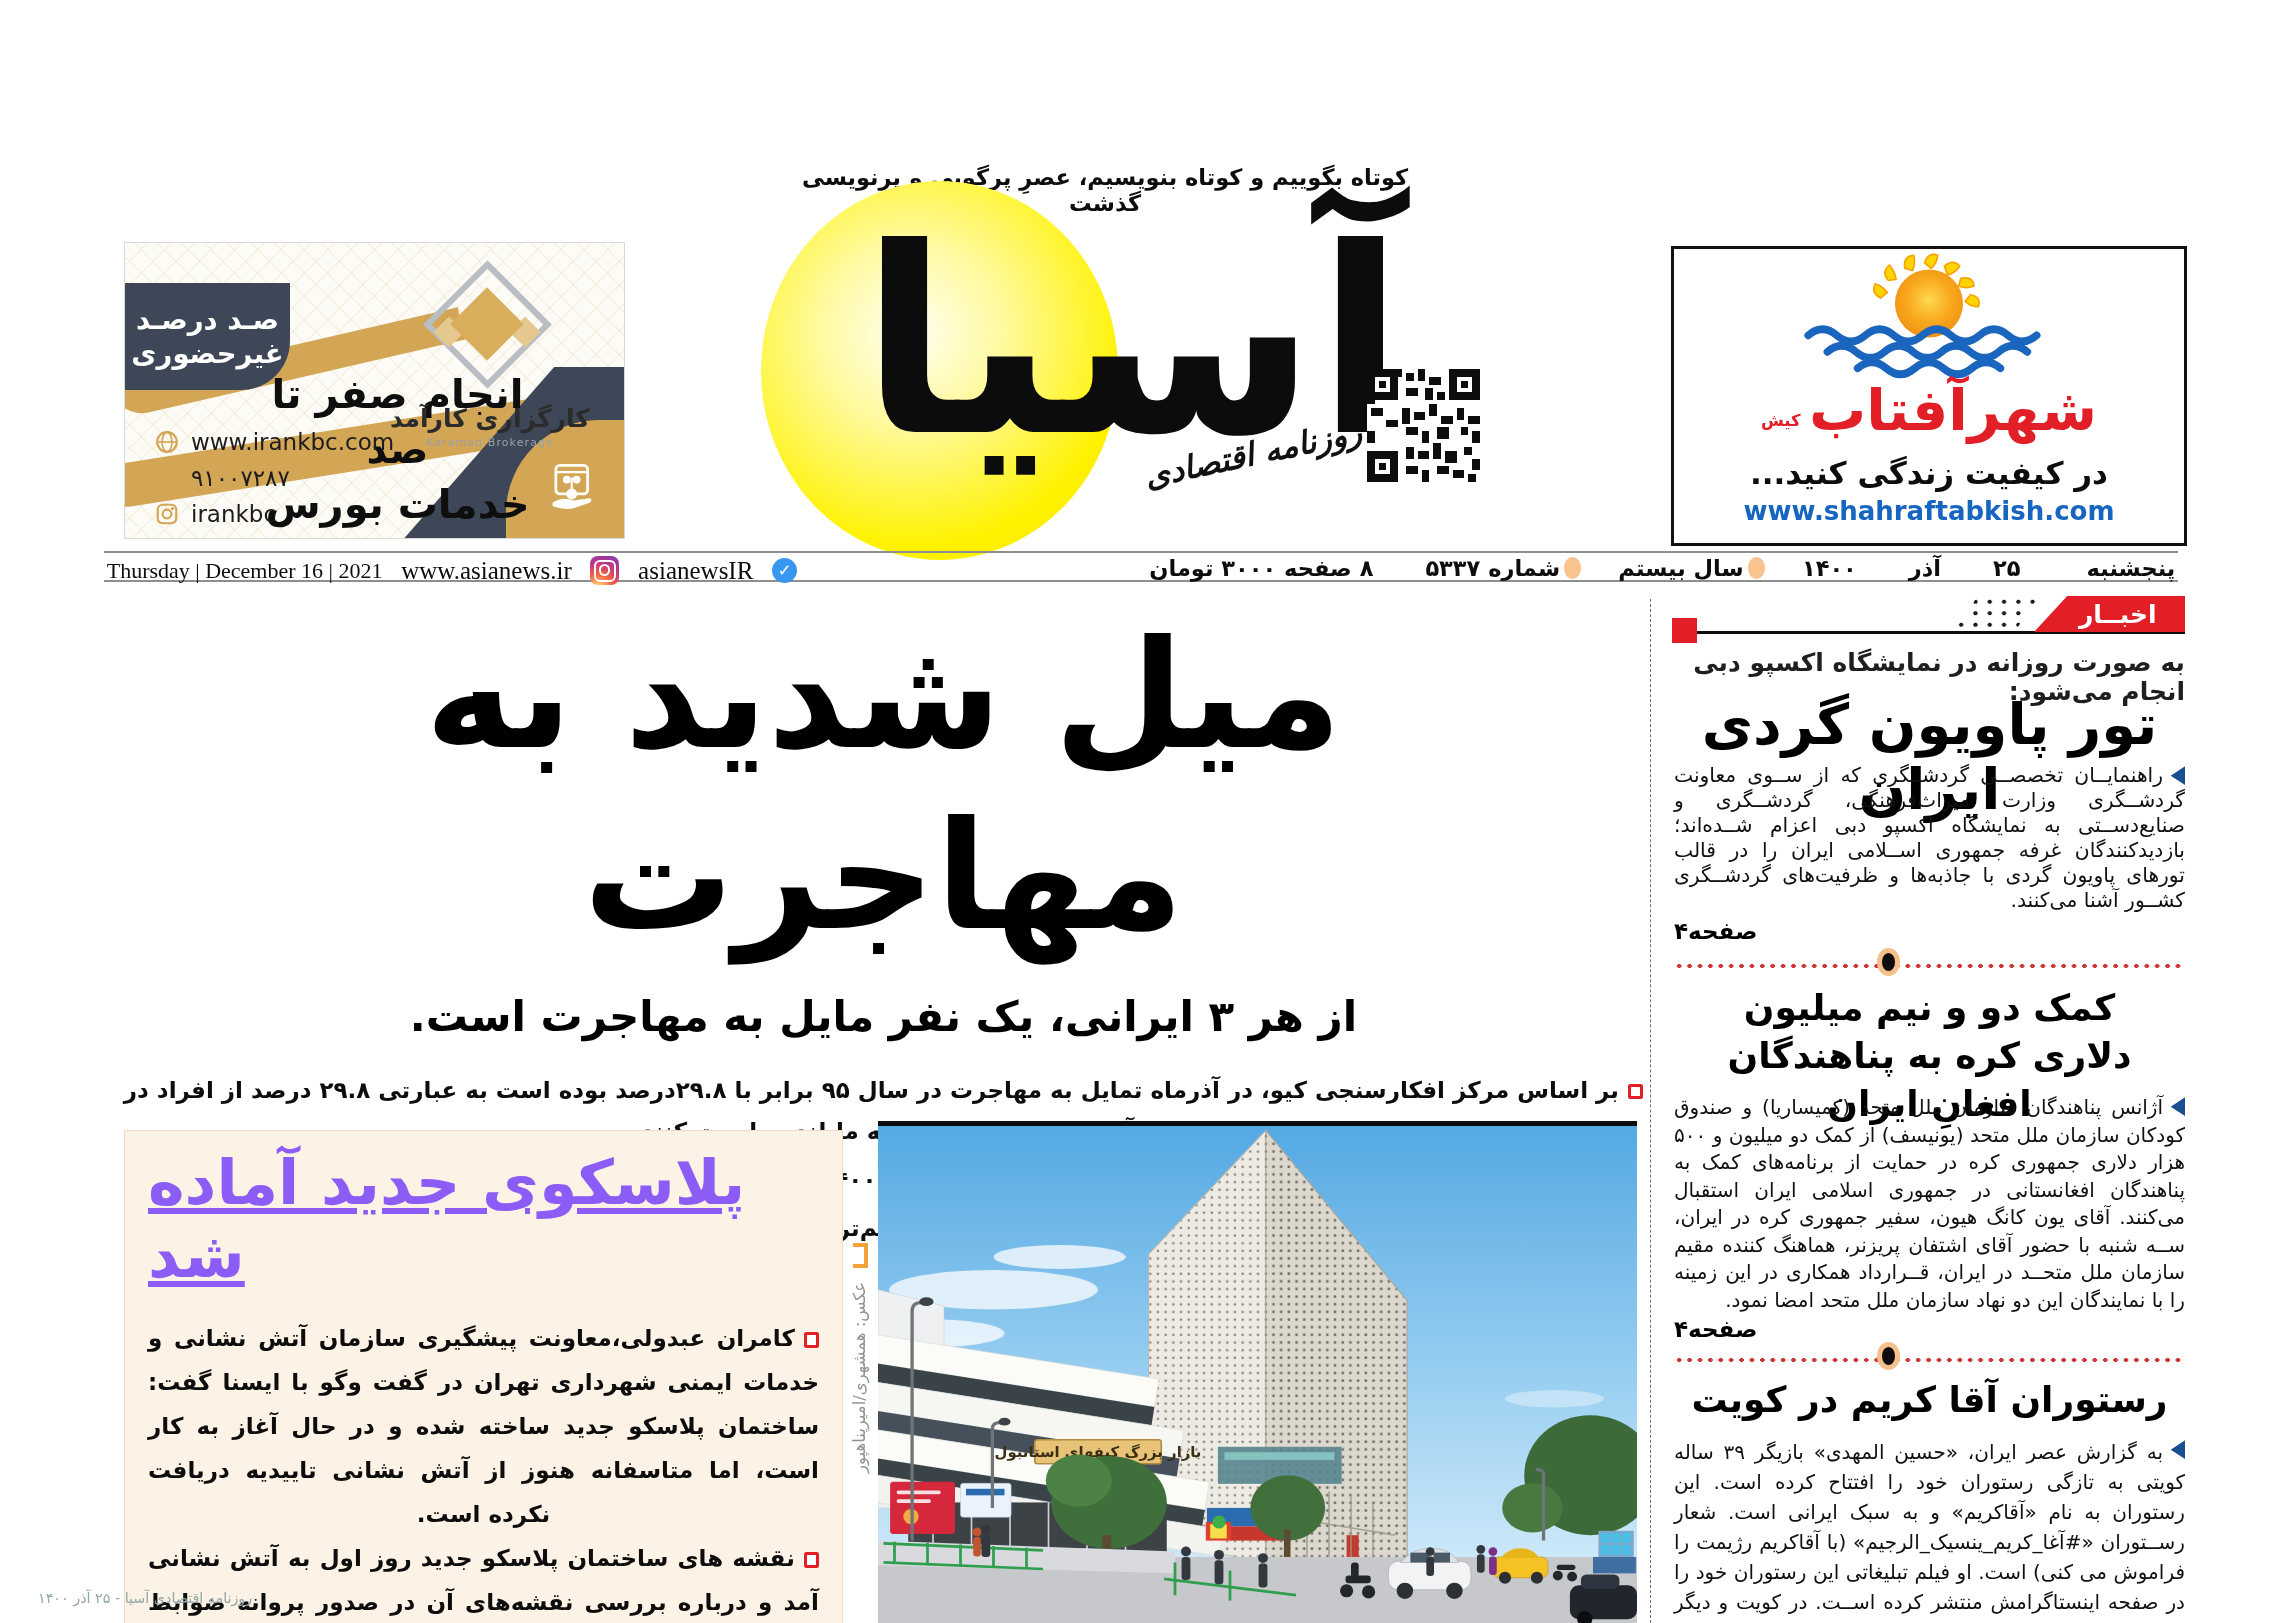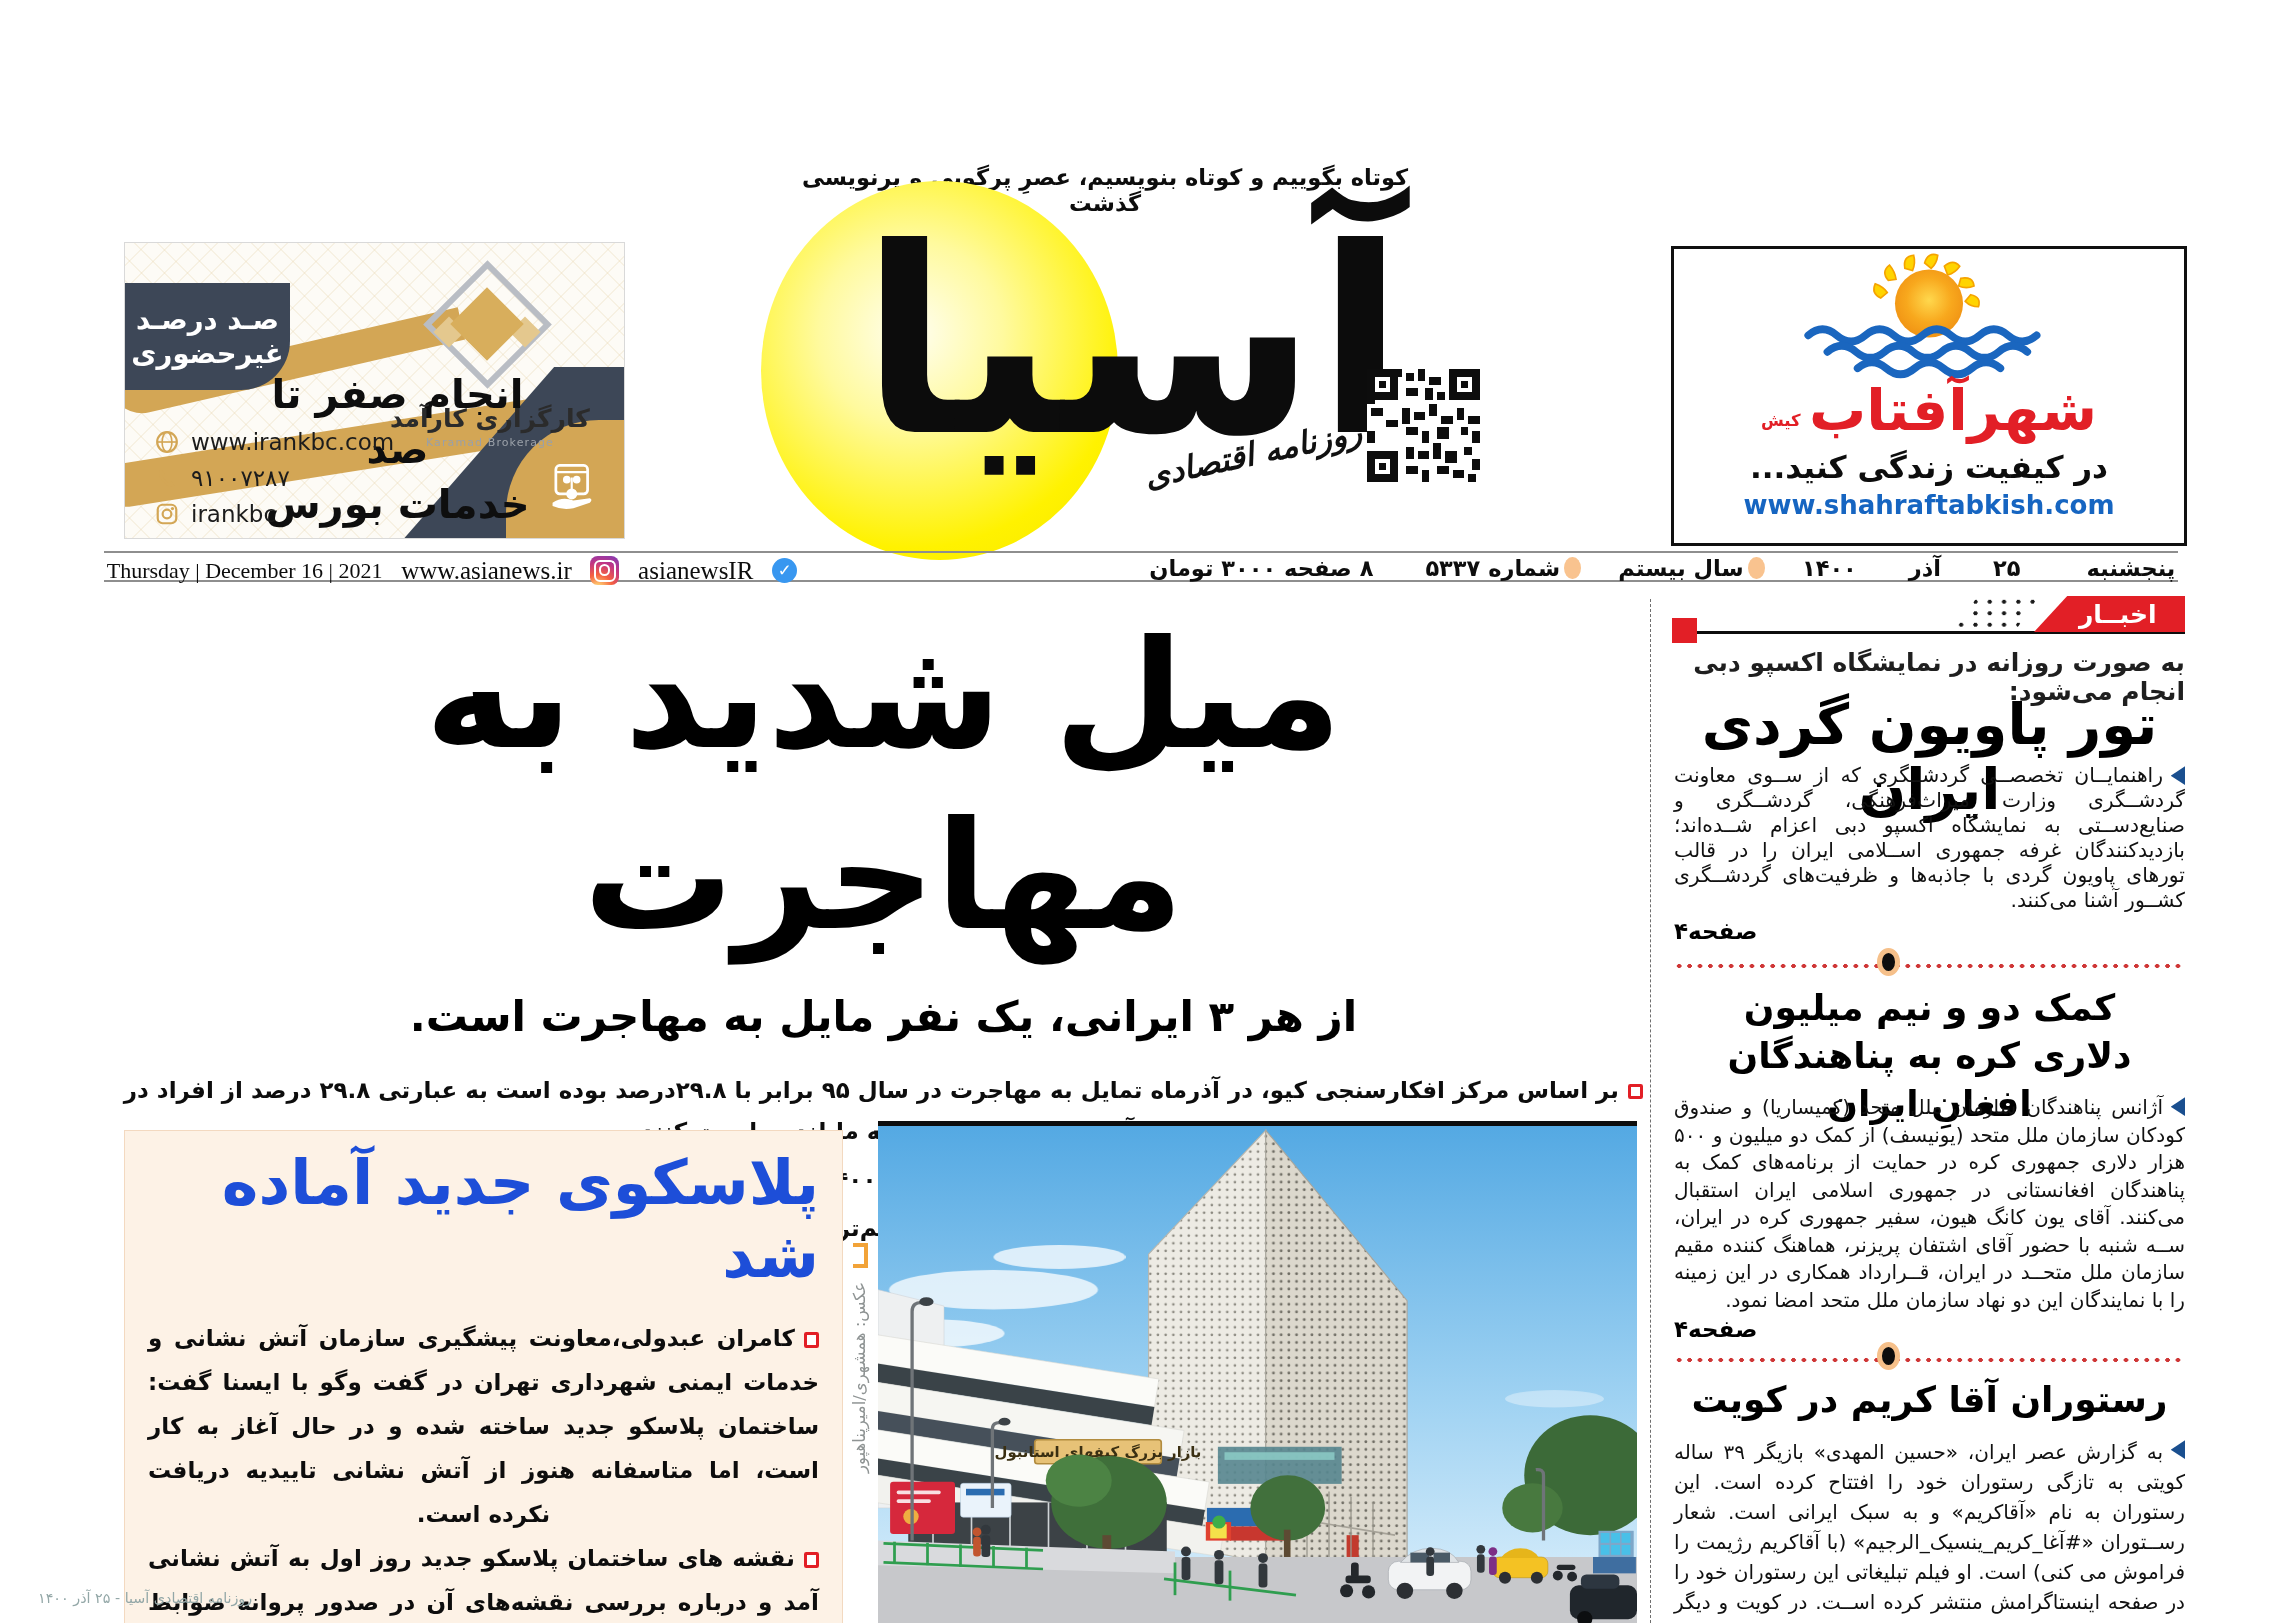--- a/index.html
+++ b/index.html
@@ -54,21 +54,21 @@
     transform:rotate(-12deg); font-style:italic; font-weight:bold; font-size:32px; color:#111; }
   .qr { position:absolute; left:1367px; top:369px; width:113px; height:113px; }
 
   
   .sun-ad { position:absolute; left:1671px; top:246px; width:516px; height:300px; background:#fff;
     border:3.8px solid #101010; text-align:center; overflow:hidden; }
   .sun-ad svg.logo { width:308px; height:129px; margin-top:4.4px; }
   .sun-brand { direction:rtl; margin-top:-7.7px; }
   .sun-brand .big { font-weight:bold; font-size:57px; color:#e21f26; letter-spacing:-1.1px; }
   .sun-brand .small { font-weight:bold; font-size:16.5px; color:#e21f26; vertical-align:super; margin-right:5.5px; }
-  .sun-tagline { direction:rtl; font-weight:bold; font-size:31px; color:#0d0d0d; margin-top:6px; }
+  .sun-tagline { direction:rtl; font-weight:bold; font-size:31px; color:#0d0d0d; margin-top:12px; }
   .sun-url { font-weight:bold; font-size:26px; color:#1665c1; margin-top:5.5px; }
 
   
   .dateline { position:absolute; left:104px; top:551px; width:2074px; height:31px;
     border-top:2.2px solid #8e8e8e; border-bottom:2.2px solid #8e8e8e; }
   .dl-left { position:absolute; left:2.7px; top:3.3px; display:flex; align-items:center; gap:18.7px; direction:ltr; }
   .dl-en { font-family:"Liberation Serif","DejaVu Serif",serif; font-size:22px; color:#0d0d0d; }
   .dl-url { font-family:"Liberation Serif","DejaVu Serif",serif; font-size:25px; color:#0d0d0d; }
   .ig-icon { width:29px; height:29px; border-radius:7.7px; position:relative;
     background:radial-gradient(circle at 28% 115%, #ffd776 8%, #f56040 38%, #c13584 68%, #833ab4 96%); }
@@ -122,21 +122,21 @@
     font-weight:bold; font-size:36px; line-height:48px; color:#000; }
   .n-body2 { position:absolute; left:0; top:498px; width:511px; font-size:20px; line-height:27.5px; }
   .pr2 { position:absolute; left:0; top:720px; }
   .n-title3 { position:absolute; left:0; top:783px; width:511px; direction:rtl; text-align:center;
     font-weight:bold; font-size:36px; color:#000; }
   .n-body3 { position:absolute; left:0; top:841px; width:511px; font-size:20px; line-height:30px; }
 
   
   .plasco { position:absolute; left:124px; top:1130px; width:719px; height:494px; background:#fdf2e6;
     border:1.6px solid #f3d9c0; padding:15.4px 23px 0 23px; direction:rtl; }
-  .plasco-title { text-align:right; font-weight:bold; font-size:62px; color:#1d4ed8; margin-bottom:24px; }
+  .plasco-title { text-align:left; font-weight:bold; font-size:62px; color:#8b5cf6; margin-bottom:24px;text-decoration:underline; }
   .plasco-bullet { text-align:justify; text-align-last:center; font-weight:bold; font-size:23px;
     line-height:44px; color:#0d0d0d; }
 
   
   .photo-credit { position:absolute; left:849px; top:1123px; width:27.5px; height:498px; }
   .credit-bracket { position:absolute; left:4.4px; top:120px; width:14.3px; height:25px;
     border:4.4px solid #f2a338; border-left:none; }
   .credit-text { position:absolute; left:1.1px; top:159px; height:330px; writing-mode:vertical-rl;
     transform:rotate(180deg); font-size:16.5px; color:#8f9494; direction:rtl; white-space:nowrap; }
   .photo-frame { position:absolute; left:878px; top:1121px; width:759px; height:502px;

